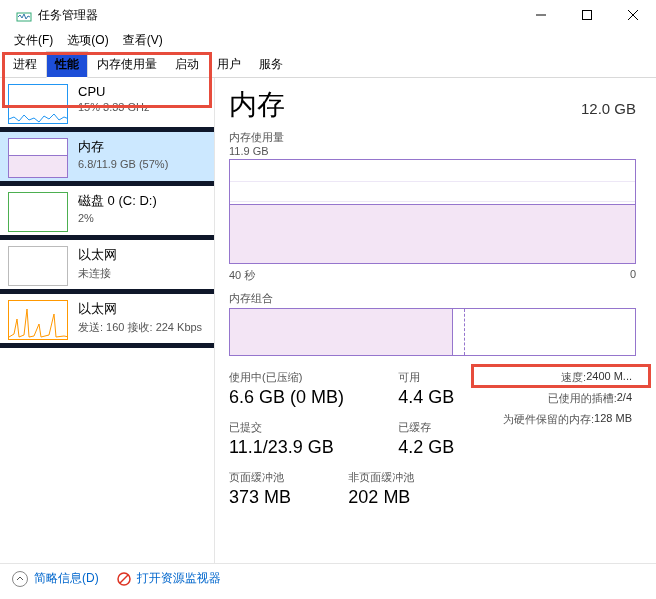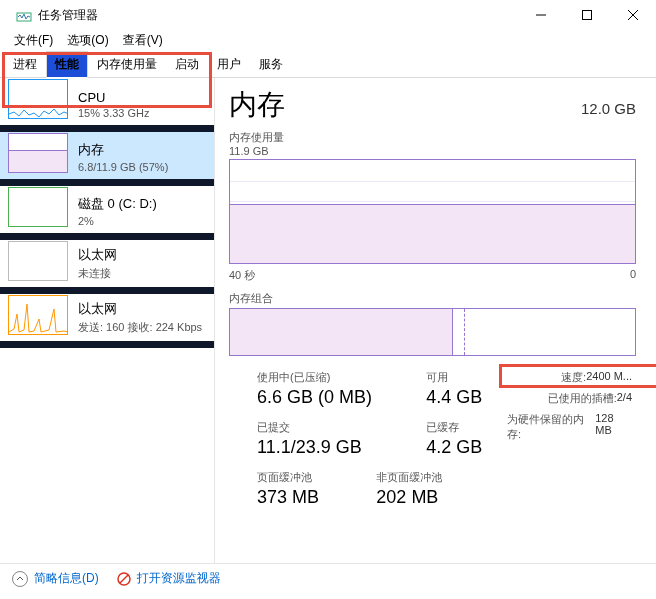--- a/index.html
+++ b/index.html
@@ -14,21 +14,21 @@
 .menubar { height: 20px; display: flex; align-items: center; padding-left: 8px; font-size: 12px; gap: 2px; }
 .menubar .menu-item { padding: 2px 6px; cursor: pointer; }
 
 .tabs { height: 24px; display: flex; align-items: flex-end; border-bottom: 1px solid #d9d9d9; padding-left: 4px; margin-top: 4px; }
 .tabs .tab { padding: 4px 8px; font-size: 12px; border: 1px solid transparent; cursor: pointer; position: relative; top: 1px; }
 .tabs .tab.active { border: 1px solid #d9d9d9; border-bottom: 1px solid #fff; background: #1d4ed8; font-weight: bold; }
 
 .content { display: flex; height: 485px; }
 
 .sidebar { width: 215px; border-right: 1px solid #e5e5e5; overflow: hidden; }
-.side-item { display: flex; padding: 6px 8px; cursor: pointer; border-bottom: 7px solid #0f172a; height: 54px; align-items: flex-end; position: relative; }
+.side-item { display: flex; padding: 6px 8px; cursor: pointer; border-bottom: 5px solid #0f172a; height: 54px; align-items: flex-start; position: relative; }
 .side-item.active { background: #cce8ff; }
 .side-item .thumb { width: 60px; height: 40px; border: 1px solid #999; margin-right: 10px; flex-shrink: 0; background: #fff; position: relative; overflow: hidden; }
 .side-item .info .name { font-size: 13px; }
 .side-item .info .detail { font-size: 11px; color: #555; margin-top: 2px; }
 
 .highlight-red { position: absolute; border: 3px solid #e74c3c; pointer-events: none; }
 
 .main { flex: 1; padding: 8px 20px 0 14px; position: relative; }
 .main-header { display: flex; justify-content: space-between; align-items: baseline; margin-bottom: 6px; }
 .main-header .title { font-size: 28px; font-weight: 300; }
@@ -39,21 +39,21 @@
 .usage-chart .grid-line { position: absolute; left: 0; right: 0; border-top: 1px solid #ede7f6; }
 .usage-chart .fill { position: absolute; left: 0; right: 0; bottom: 0; background: #f3e5f5; border-top: 1px solid #9575cd; }
 .axis-label-row { display: flex; justify-content: space-between; font-size: 11px; color: #555; margin-bottom: 8px; }
 
 .composition-chart { width: 100%; height: 48px; border: 1px solid #9575cd; display: flex; margin-bottom: 4px; }
 .composition-chart .seg { height: 100%; }
 .composition-chart .seg.used { background: #f3e5f5; border-right: 1px solid #9575cd; }
 .composition-chart .seg.marker { border-right: 1px dashed #9575cd; }
 
 .stats-area { display: flex; margin-top: 14px; }
-.stats-left { width: 250px; margin-left: 28px; }
+.stats-left { width: 250px; }
 .stats-right { flex: 1; position: relative; }
 
 .stat-block { margin-bottom: 12px; display: inline-block; vertical-align: top; margin-right: 16px; }
 .stat-block .label { font-size: 11px; color: #555; }
 .stat-block .value { font-size: 18px; color: #000; margin-top: 2px; }
 
 .spec-row { display: flex; justify-content: flex-end; font-size: 11px; color: #333; margin-bottom: 6px; padding-right: 4px; }
 .spec-row .k { color: #555; }
 
 .footer { height: 30px; display: flex; align-items: center; padding-left: 12px; gap: 6px; font-size: 12px; border-top: 1px solid #e5e5e5; }

